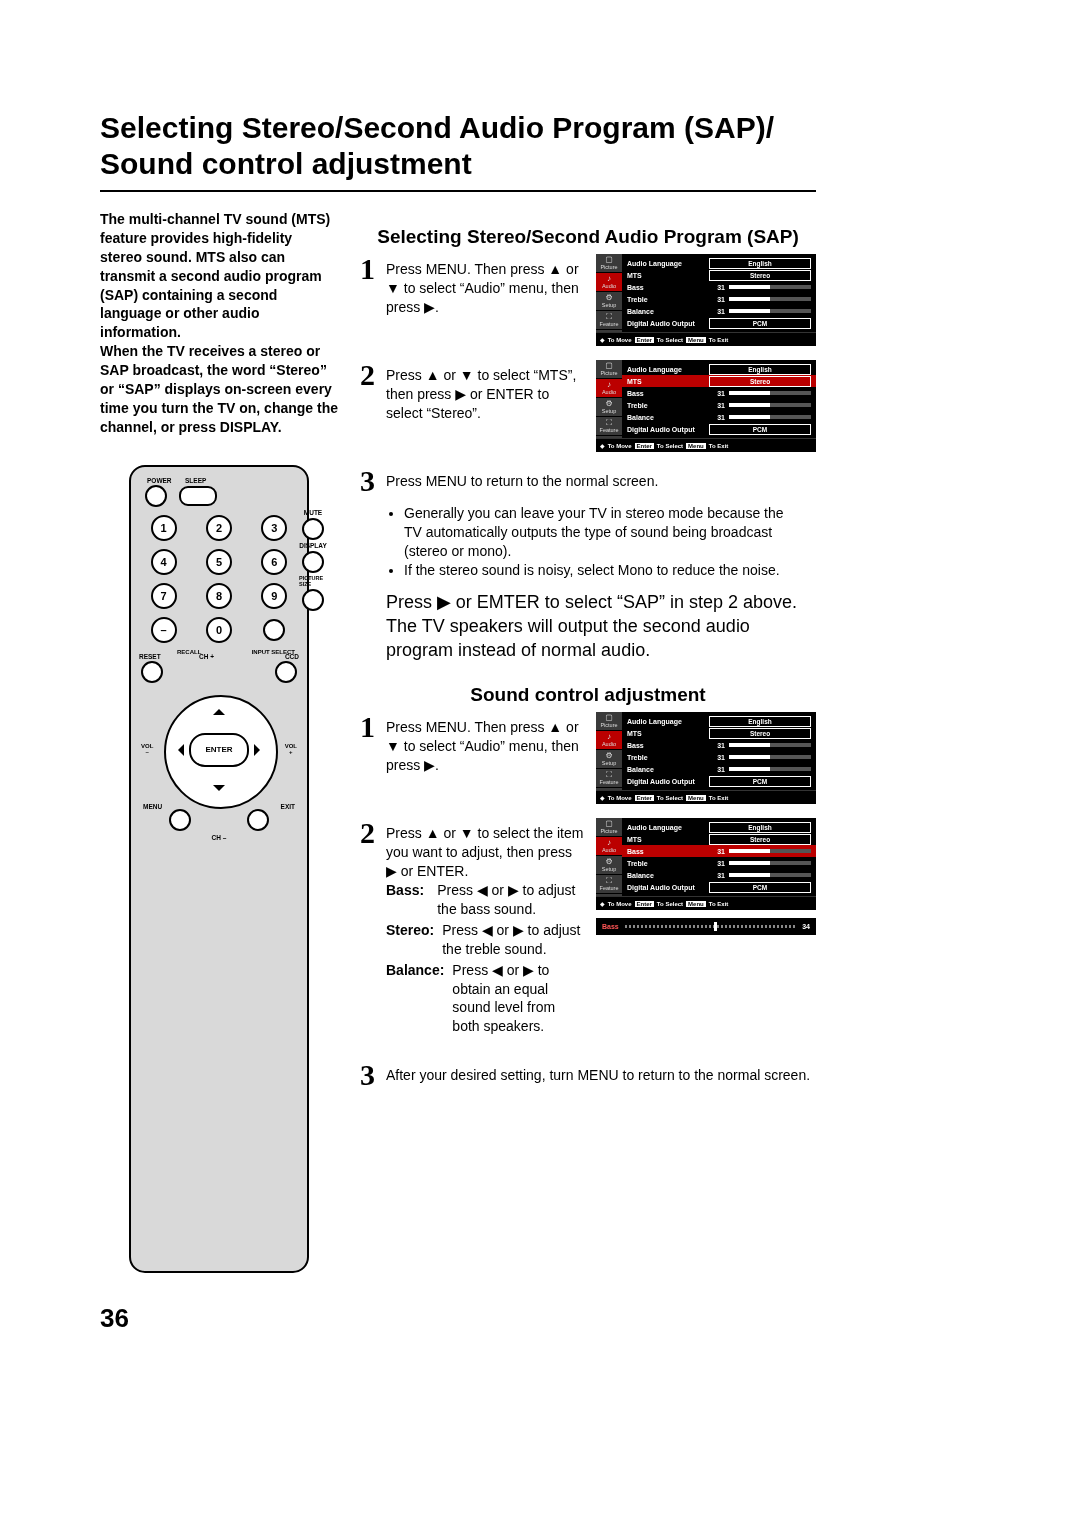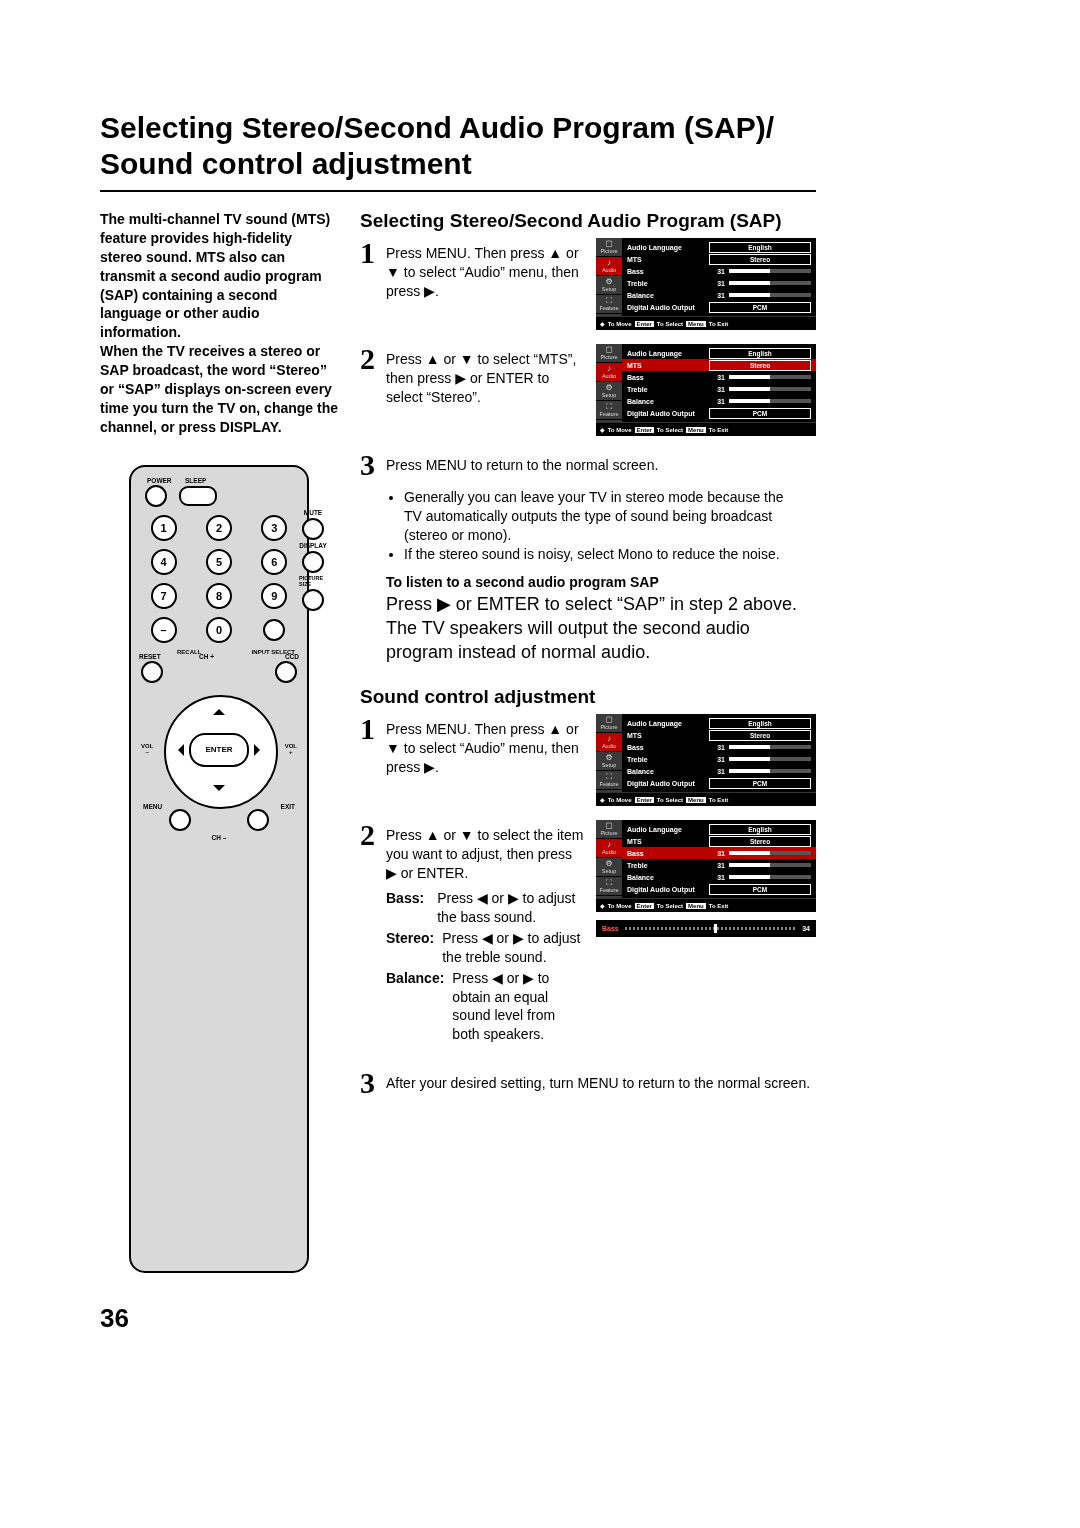--- a/index.html
+++ b/index.html
@@ -37,21 +37,22 @@
     flex: 1;
   }
   .intro {
     font-size: 14px;
     font-weight: bold;
     line-height: 1.35;
   }
   h2 {
     font-size: 19px;
     font-weight: bold;
-    margin: 0 0 6px 0;
+    margin: 16px 0 6px 0;
+    text-align: center;
   }
   .step {
     display: flex;
     gap: 6px;
     margin-bottom: 8px;
   }
   .step-num {
     font-size: 30px;
     font-weight: 600;
     line-height: 1;
@@ -91,21 +92,20 @@
     font-weight: bold;
     margin: 8px 0 2px 0;
   }
   .body14 {
     font-size: 18px;
     line-height: 1.35;
   }
   .adjust-table {
     font-size: 14px;
     line-height: 1.35;
-    margin-top: 6px;
   }
   .adjust-row {
     display: flex;
     gap: 8px;
     margin-bottom: 2px;
   }
   .adjust-label {
     width: 70px;
     font-weight: bold;
   }
@@ -563,21 +563,20 @@
       <div class="step">
         <div class="step-num">3</div>
         <div class="step-body">Press MENU to return to the normal screen.</div>
       </div>
 
       <div style="padding-left:26px;">
         <ul class="note">
           <li>Generally you can leave your TV in stereo mode because the TV automatically outputs the type of sound being broadcast (stereo or mono).</li>
           <li>If the stereo sound is noisy, select Mono to reduce the noise.</li>
         </ul>
-        <div class="subhd">To listen to a second audio program SAP</div>
         <div class="body14">Press ▶ or EMTER to select “SAP” in step 2 above. The TV speakers will output the second audio program instead of normal audio.</div>
       </div>
 
       <h2 style="margin-top:22px;">Sound control adjustment</h2>
 
       <div class="step-pair">
         <div class="left">
           <div class="step">
             <div class="step-num">1</div>
             <div class="step-body">Press MENU. Then press ▲ or ▼ to select “Audio” menu, then press ▶.</div>

